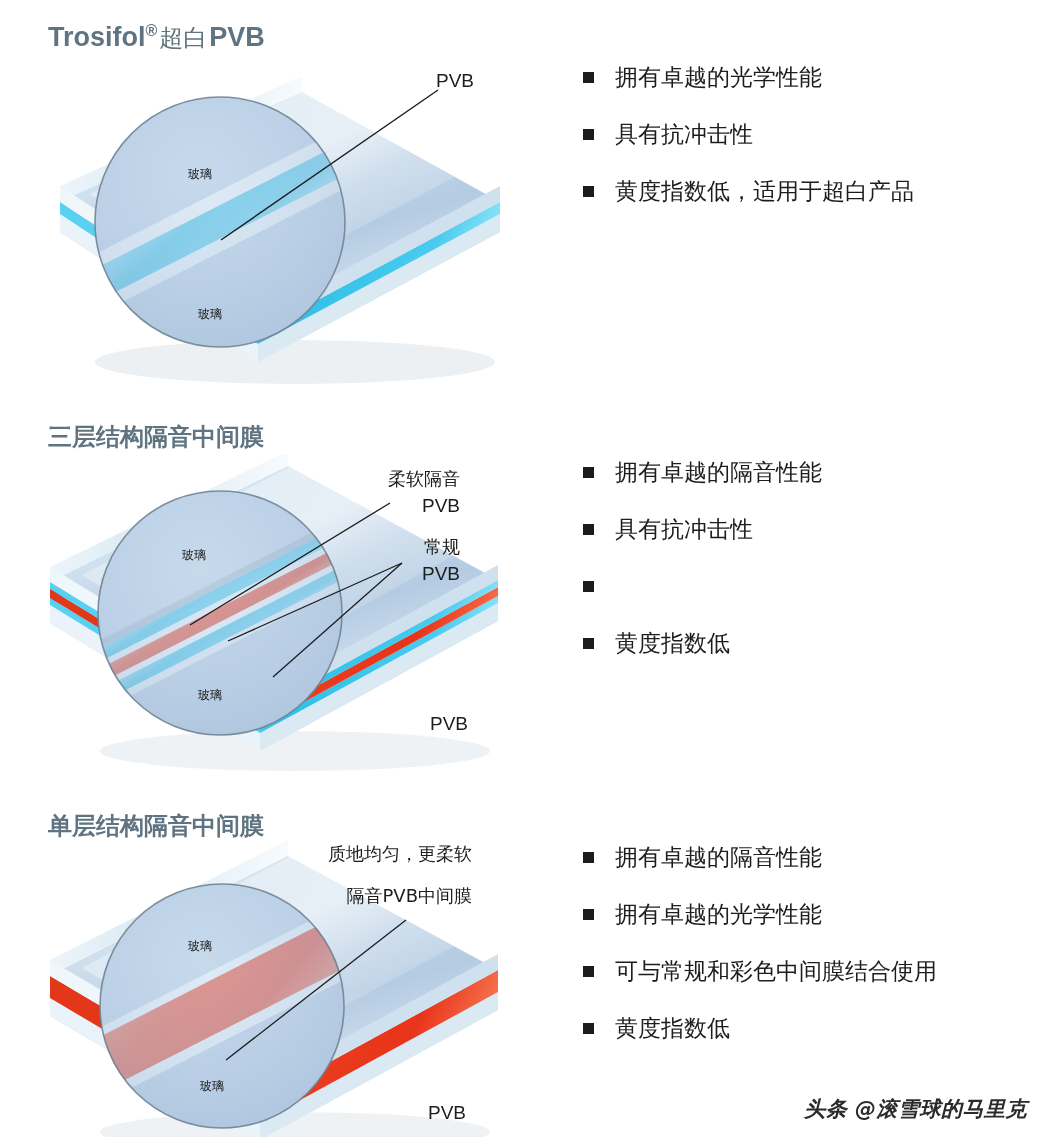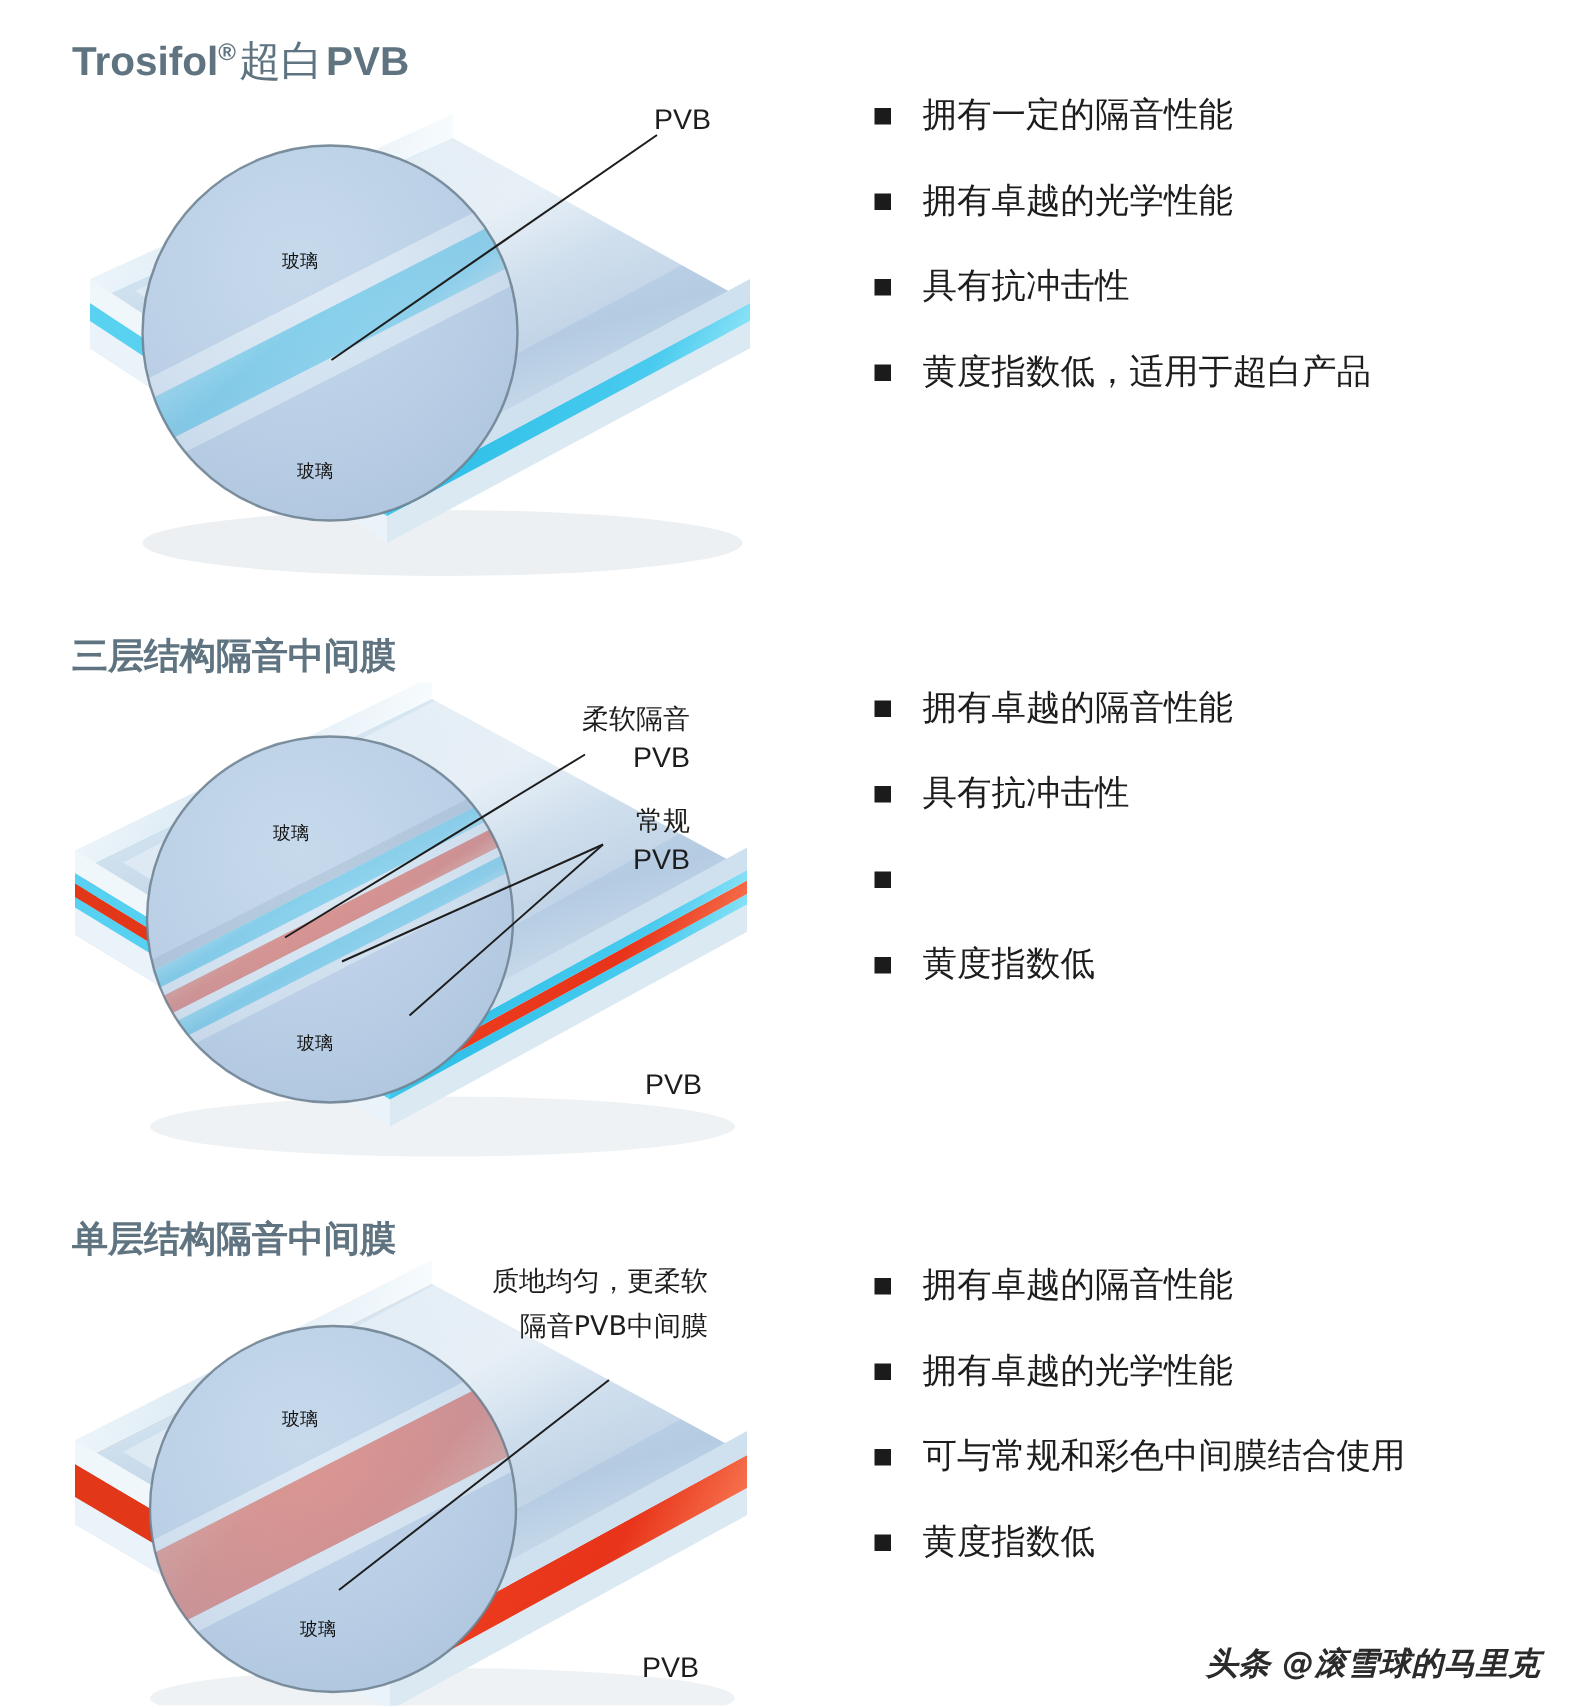--- a/index.html
+++ b/index.html
@@ -36,21 +36,21 @@
     letter-spacing: 0px;
   }
   .title-main .sup {
     font-size: 16px;
     vertical-align: super;
     line-height: 0;
   }
   .title-main .cn {
     font-family: "DejaVu Serif", serif;
     font-weight: normal;
-    font-size: 28px;
+    font-size: 24px;
     padding: 0 2px;
     margin-top: 28px;
   }
   .title-main .pvb {
     font-weight: bold;
     font-size: 27px;
   }
   .sec-title.sub {
     left: 48px;
     font-size: 24px;
@@ -232,24 +232,20 @@
 
       <line x1="191" y1="178" x2="408" y2="28" stroke="#1d1d1d" stroke-width="1.4"></line>
     </svg>
 
     <div class="glass-lbl" style="left:158px;top:104px;">玻璃</div>
     <div class="glass-lbl" style="left:168px;top:244px;">玻璃</div>
     <div class="lbl" style="left:406px;top:8px;">PVB</div>
   </div>
 
   <div class="bullets" style="top:63px;">
-    <div class="bullet-row">
-      <span class="bullet-sq"></span>
-      <span class="bullet-txt">拥有一定的隔音性能</span>
-    </div>
     <div class="bullet-row">
       <span class="bullet-sq"></span>
       <span class="bullet-txt">拥有卓越的光学性能</span>
     </div>
     <div class="bullet-row">
       <span class="bullet-sq"></span>
       <span class="bullet-txt">具有抗冲击性</span>
     </div>
     <div class="bullet-row">
       <span class="bullet-sq"></span>
@@ -398,21 +394,21 @@
       </g>
       <circle cx="192" cy="166" r="122" fill="none" stroke="#6b7f8e" stroke-width="1.6" opacity="0.85"></circle>
 
       <line x1="196" y1="220" x2="376" y2="80" stroke="#1d1d1d" stroke-width="1.3"></line>
     </svg>
 
     <div class="glass-lbl" style="left:158px;top:98px;">玻璃</div>
     <div class="glass-lbl" style="left:170px;top:238px;">玻璃</div>
 
     <div class="lbl cn ralign" style="left:230px;top:2px;width:212px;">质地均匀，更柔软</div>
-    <div class="lbl cn ralign" style="left:230px;top:32px;width:212px;">隔音PVB中间膜</div>
+    <div class="lbl cn ralign" style="left:230px;top:44px;width:212px;">隔音PVB中间膜</div>
     <div class="lbl" style="left:398px;top:262px;">PVB</div>
   </div>
 
   <div class="bullets" style="top:58px;">
     <div class="bullet-row">
       <span class="bullet-sq"></span>
       <span class="bullet-txt">拥有卓越的隔音性能</span>
     </div>
     <div class="bullet-row">
       <span class="bullet-sq"></span>

